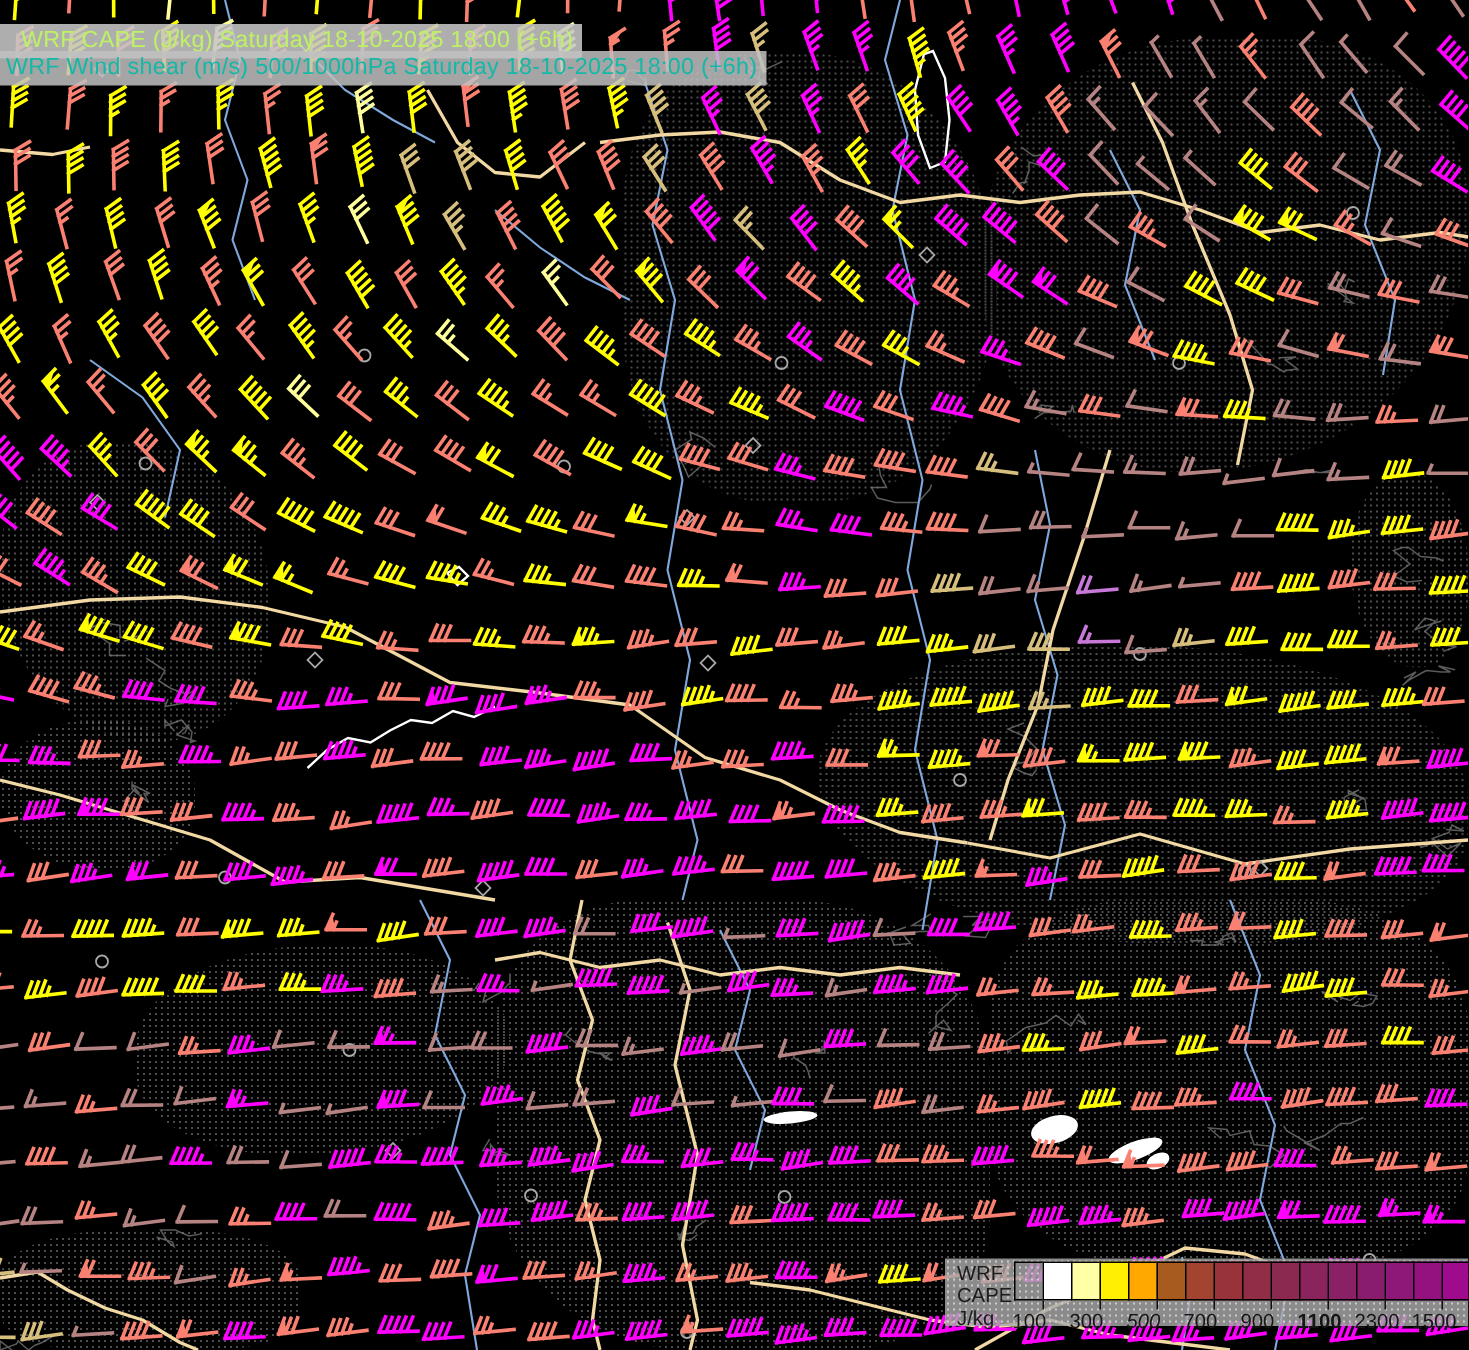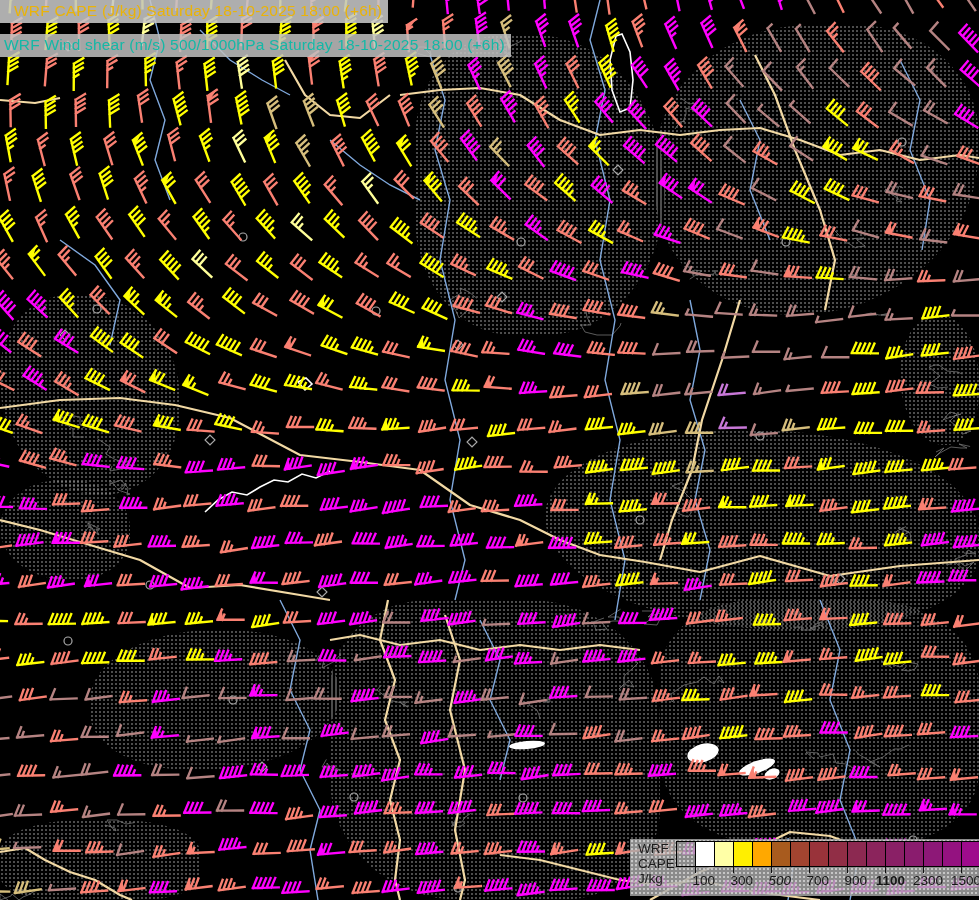--- a/index.html
+++ b/index.html
@@ -5,32 +5,32 @@
   html,body{margin:0;padding:0;background:#000;}
   #screen{position:relative;width:979px;height:900px;background:#000;overflow:hidden;
           font-family:"Liberation Sans", sans-serif;}
   #stipple-layer{position:absolute;left:0;top:0;width:979px;height:900px;z-index:1;}
   .stipple{position:absolute;opacity:.5;
      background-image:radial-gradient(circle,#9a9a9a 0.8px,transparent 0.9px);
      background-size:4px 4px;}
   #map-svg{position:absolute;left:0;top:0;z-index:2;}
   .title-box{position:absolute;left:0;z-index:5;padding:2px 6px 3px 4px;
      font-size:15.5px;letter-spacing:.2px;white-space:nowrap;}
-  #title-line1{top:0;background:rgba(198,198,198,.88);color:#eab308;padding-left:14px;}
+  #title-line1{top:16px;background:rgba(198,198,198,.88);color:#bef264;padding-left:14px;}
   #title-line2{top:34px;background:rgba(192,192,192,.86);color:#14b8a6;}
-  #legend{position:absolute;right:0;top:839px;width:349px;height:57px;z-index:5;
+  #legend{position:absolute;right:0;top:839px;width:349px;height:45px;z-index:5;
      background:rgba(170,170,170,.82);
      background-image:radial-gradient(circle,rgba(210,210,210,.9) .7px,transparent .8px);
      background-size:4px 4px;}
   #legend-label{position:absolute;left:8px;top:2px;font-size:13.5px;line-height:15px;color:#1c1c1c;}
   #colorbar{position:absolute;left:46px;top:2px;height:26px;display:flex;}
   .cbar-cell{width:19px;height:26px;border:1px solid #000;border-right:none;box-sizing:border-box;}
   .cbar-cell:last-child{border-right:1px solid #000;}
   .cbar-tick{position:absolute;top:28px;width:1px;height:6px;background:#111;}
-  .cbar-ticklabel{position:absolute;top:34px;width:40px;margin-left:-20px;text-align:right;
+  .cbar-ticklabel{position:absolute;top:34px;width:40px;margin-left:-20px;text-align:left;
      font-size:13.5px;color:#161616;}
 </style>
 </head>
 <body>
 
 <div id="screen">
 
   <div id="stipple-layer">
       <div class="stipple" style="left: 415px; top: 35px; width: 250px; height: 300px; border-radius: 40% 60% 55% 45%;"></div>
       <div class="stipple" style="left: 655px; top: 25px; width: 324px; height: 290px; border-radius: 50% 40% 60% 45%;"></div>

